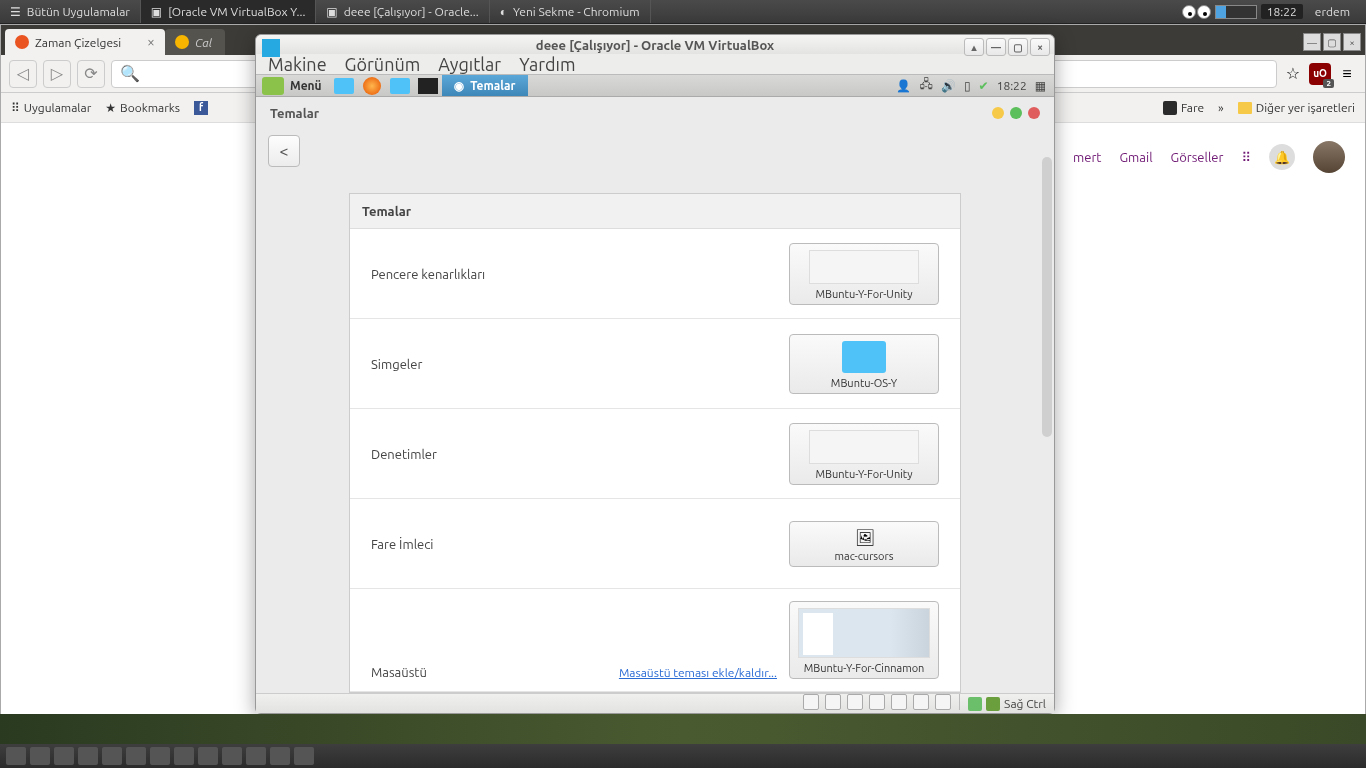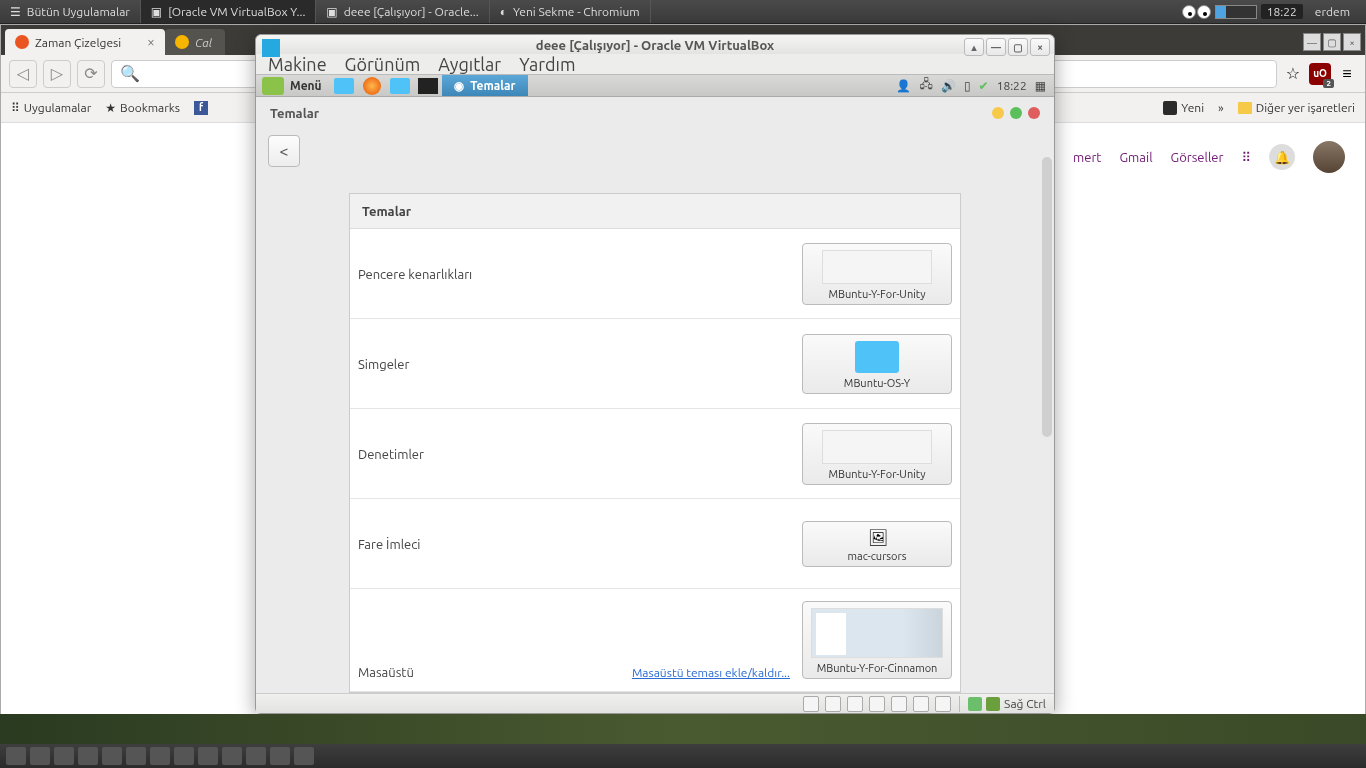--- a/index.html
+++ b/index.html
@@ -60,33 +60,33 @@
 .vm-content{flex:1;background:#ebebeb;display:flex;flex-direction:column;position:relative;}
 .themes-header{height:32px;display:flex;align-items:center;padding:0 14px;font-size:13px;font-weight:bold;color:#555;}
 .themes-header .dots{margin-left:auto;display:flex;gap:6px;}
 .themes-header .dots span{width:12px;height:12px;border-radius:50%;}
 .d-y{background:#f7c948;} .d-g{background:#5bbf5b;} .d-r{background:#e05d5d;}
 .back-row{padding:6px 12px;}
 .back-btn{width:32px;height:32px;border:1px solid #bbb;border-radius:4px;background:linear-gradient(#fdfdfd,#ececec);display:flex;align-items:center;justify-content:center;font-size:16px;color:#555;}
 .themes-body{flex:1;display:flex;justify-content:center;overflow:hidden;}
 .themes-card{margin-top:20px;width:612px;background:#fff;border:1px solid #ccc;}
 .themes-card .sec-title{padding:10px 12px;font-weight:bold;font-size:13px;color:#444;background:#f1f1f1;border-bottom:1px solid #ddd;}
-.theme-row{display:flex;align-items:center;padding:12px 8px;border-bottom:1px solid #e5e5e5;min-height:90px;}
+.theme-row{display:flex;align-items:center;padding:12px 21px;border-bottom:1px solid #e5e5e5;min-height:90px;}
 .theme-row .label{flex:1;font-size:13px;color:#444;}
 .theme-chip{width:150px;border:1px solid #bbb;border-radius:4px;background:linear-gradient(#fafafa,#eaeaea);display:flex;flex-direction:column;align-items:center;padding:6px 6px 4px;gap:4px;}
 .theme-chip .preview{width:110px;height:34px;background:#f5f5f5;border:1px solid #ddd;}
 .theme-chip .preview.folder{background:#4fc3f7;border:none;width:44px;height:32px;border-radius:3px;}
 .theme-chip .preview.img{width:18px;height:18px;background:transparent;border:none;}
 .theme-chip .preview.desk{width:132px;height:50px;background:linear-gradient(90deg,#dbe6ee 70%,#c9d4dc);position:relative;}
 .theme-chip .preview.desk::before{content:"";position:absolute;left:4px;top:4px;width:30px;height:42px;background:#fff;}
 .theme-chip .chip-label{font-size:11px;color:#333;}
 .desk-row{align-items:flex-end;}
 .desk-link{font-size:12px;color:#2a6bd4;text-decoration:underline;margin-left:auto;margin-right:12px;}
 .vm-scrollbar{position:absolute;right:2px;top:60px;width:10px;height:280px;background:#cfcfcf;border-radius:5px;}
-.vbox-status{height:26px;background:linear-gradient(#f0f0ee,#e2e2e0);border-top:1px solid #ccc;display:flex;align-items:center;justify-content:flex-end;padding:0 8px;gap:6px;font-size:12px;color:#444;}
+.vbox-status{height:26px;background:linear-gradient(#f0f0ee,#e2e2e0);border-top:1px solid #ccc;display:flex;justify-content:flex-end;padding:0 8px;gap:6px;font-size:12px;color:#444;}
 .vbox-status .sicon{width:16px;height:16px;border:1px solid #aaa;border-radius:2px;background:#f5f5f5;}
 .vbox-status .sep{width:1px;height:16px;background:#bbb;margin:0 2px;}
 .vbox-status .hostkey{display:flex;align-items:center;gap:4px;}
 .vbox-status .kb{width:14px;height:14px;background:#6bbf6b;border-radius:2px;}
 
 
 .dock{position:absolute;bottom:0;left:0;width:100%;height:24px;background:linear-gradient(#3e3e3e,#2b2b2b);display:flex;align-items:center;padding:0 6px;gap:4px;}
 .dock .di{width:20px;height:18px;background:#555;border-radius:2px;}
 .desktop-bg{position:absolute;bottom:24px;left:0;width:100%;height:30px;background:linear-gradient(90deg,#2a3a20,#4a5a30,#3a4a28);}
 </style>
@@ -158,21 +158,21 @@
     <div class="bm">
         <span>★</span>
         <span>Bookmarks</span>
       </div>
     <div class="bm">
         <span style="width:14px;height:14px;background:#3b5998;color:#fff;font-size:10px;font-weight:bold;display:inline-flex;align-items:center;justify-content:center;">f</span>
       </div>
     <div class="spacer"></div>
     <div class="bm">
         <span style="width:14px;height:14px;background:#2b2b2b;border-radius:2px;"></span>
-        <span>Yeni</span>
+        <span>Fare</span>
       </div>
     <div class="bm">
         <span>»</span>
       </div>
     <div class="bm">
         <span style="width:14px;height:12px;background:#f7c948;border-radius:1px;"></span>
         <span>Diğer yer işaretleri</span>
       </div>
   </div>
   <div class="content-grid">

